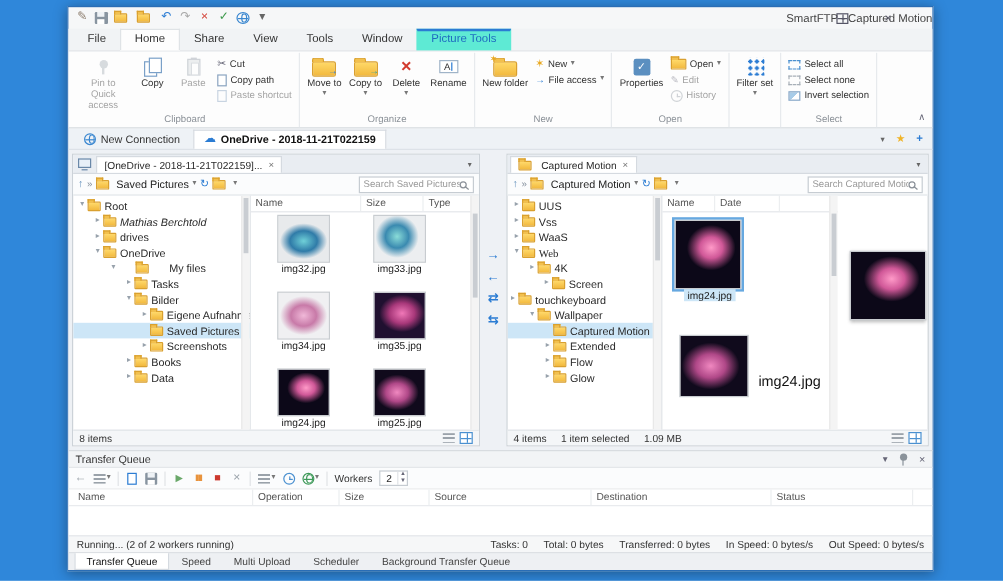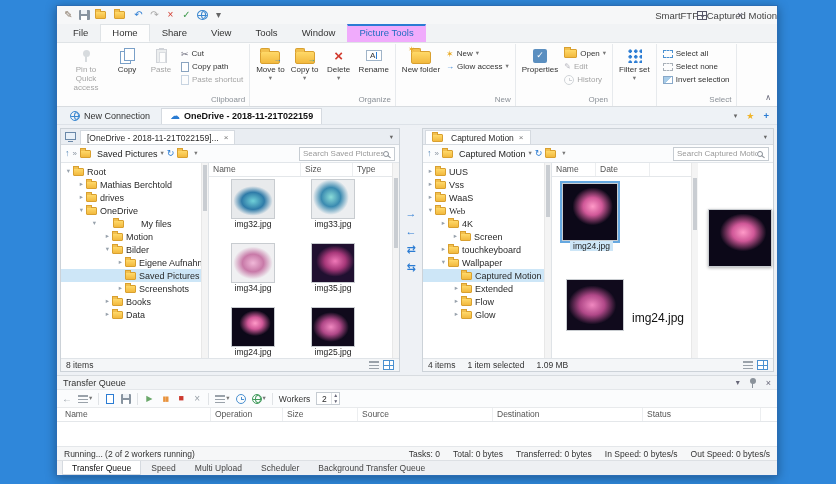--- a/index.html
+++ b/index.html
@@ -15,27 +15,27 @@
 .win-btns { margin-left:auto; display:flex; align-items:center; gap:30px; z-index:1; padding-right:28px; }
 .wbtn { display:inline-flex; align-items:center; justify-content:center; color:#556; font-size:10px; }
 .i-grid { width:10px; height:9px; border:1px solid #556; position:relative; }
 .i-grid::before { content:''; position:absolute; top:3px; left:0; right:0; height:1px; background:#556; }
 .i-grid::after { content:''; position:absolute; left:4px; top:0; bottom:0; width:1px; background:#556; }
 
 
 .rtabs { height:19px; display:flex; align-items:flex-end; padding:0 4px; background:#f1f3f5; border-bottom:1px solid #dfe3e6; flex:none; }
 .rtab { padding:2px 11px 3px; font-size:9.5px; color:#333; border:1px solid transparent; }
 .rtab.active { background:#fdfdfd; border-color:#dfe3e6; border-bottom-color:#fdfdfd; }
-.rtab.context { color:#1f6cc0; background:#f0abfc; border-top:2px solid #2b7cd3; padding-top:1px; }
+.rtab.context { color:#1f6cc0; background:#5eead4; border-top:2px solid #2b7cd3; padding-top:1px; }
 
 
 .ribbon { height:64px; background:#fdfdfd; border-bottom:1px solid #d8dce0; display:flex; align-items:stretch; padding:1px 2px 0; position:relative; flex:none; }
 .rgroup { display:flex; flex-direction:column; padding:1px 4px 0; border-right:1px solid #e7eaed; }
 .rcontent { display:flex; align-items:flex-start; gap:2px; flex:1; }
-.rglabel { text-align:right; font-size:8px; color:#8a9097; padding:1px 0 2px; min-height:11px; }
+.rglabel { text-align:center; font-size:8px; color:#8a9097; padding:1px 0 2px; min-height:11px; }
 .rbig { display:flex; flex-direction:column; align-items:center; gap:1px; padding:2px 2px 0; font-size:8px; line-height:1.15; text-align:center; color:#333; min-width:32px; max-width:46px; }
 .icw { height:17px; display:flex; align-items:center; justify-content:center; position:relative; }
 .rsm { display:flex; align-items:center; gap:3px; font-size:8px; color:#333; padding:1px 2px; height:13px; white-space:nowrap; }
 .rcolm { display:flex; flex-direction:column; padding-top:2px; }
 .disabled { opacity:.45; }
 .dd { font-size:6.5px; color:#777; line-height:1; }
 .ovl { position:absolute; font-size:8px; font-weight:bold; }
 .ribbon-collapse { position:absolute; right:6px; bottom:4px; font-size:8px; color:#667; }
 
 
@@ -291,21 +291,21 @@
           <span>New folder</span>
         </div>
         <div class="rcolm">
           <div class="rsm">
               <span style="color:#e8a820;font-size:9px">✶</span>
               <span>New</span>
               <span class="dd">▾</span>
             </div>
           <div class="rsm">
               <span style="color:#2b7cd3;font-weight:bold">→</span>
-              <span>Glow access</span>
+              <span>File access</span>
               <span class="dd">▾</span>
             </div>
         </div>
       </div>
       <div class="rglabel">New</div>
     </div>
 
     <div class="rgroup">
       <div class="rcontent">
         <div class="rbig">
@@ -413,21 +413,21 @@
           <span class="i-search"></span>
         </span>
       </div>
       <div class="pmain">
         <div class="tree" id="ltree">
           <div class="titem" style="padding-left: 3px;">
               <span class="arrow">▾</span>
               <span class="tf"></span>
               <span class="tlabel">Root</span>
             </div>
-            <div class="titem" style="padding-left: 16px;">
+            <div class="titem" style="padding-left: 16px; font-style: italic;">
               <span class="arrow">▸</span>
               <span class="tf"></span>
               <span class="tlabel">Mathias Berchtold</span>
             </div>
             <div class="titem" style="padding-left: 16px;">
               <span class="arrow">▸</span>
               <span class="tf"></span>
               <span class="tlabel">drives</span>
             </div>
             <div class="titem" style="padding-left: 16px;">
@@ -436,21 +436,21 @@
               <span class="tlabel">OneDrive</span>
             </div>
             <div class="titem" style="padding-left: 29px; gap: 14px;">
               <span class="arrow">▾</span>
               <span class="tf"></span>
               <span class="tlabel">My files</span>
             </div>
             <div class="titem" style="padding-left: 42px;">
               <span class="arrow">▸</span>
               <span class="tf"></span>
-              <span class="tlabel">Motion</span>
+              <span class="tlabel">Tasks</span>
             </div>
             <div class="titem" style="padding-left: 42px;">
               <span class="arrow">▾</span>
               <span class="tf"></span>
               <span class="tlabel">Bilder</span>
             </div>
             <div class="titem" style="padding-left: 55px;">
               <span class="arrow">▸</span>
               <span class="tf"></span>
               <span class="tlabel">Eigene Aufnahmen</span>
@@ -582,21 +582,21 @@
             <div class="titem" style="padding-left: 16px;">
               <span class="arrow">▸</span>
               <span class="tf"></span>
               <span class="tlabel">4K</span>
             </div>
             <div class="titem" style="padding-left: 28px;">
               <span class="arrow">▸</span>
               <span class="tf"></span>
               <span class="tlabel">Screen</span>
             </div>
-            <div class="titem" style="padding-left: 16px;">
+            <div class="titem" style="">
               <span class="arrow">▸</span>
               <span class="tf"></span>
               <span class="tlabel">touchkeyboard</span>
             </div>
             <div class="titem" style="padding-left: 16px;">
               <span class="arrow">▾</span>
               <span class="tf"></span>
               <span class="tlabel">Wallpaper</span>
             </div>
             <div class="titem sel" style="padding-left: 29px;">

